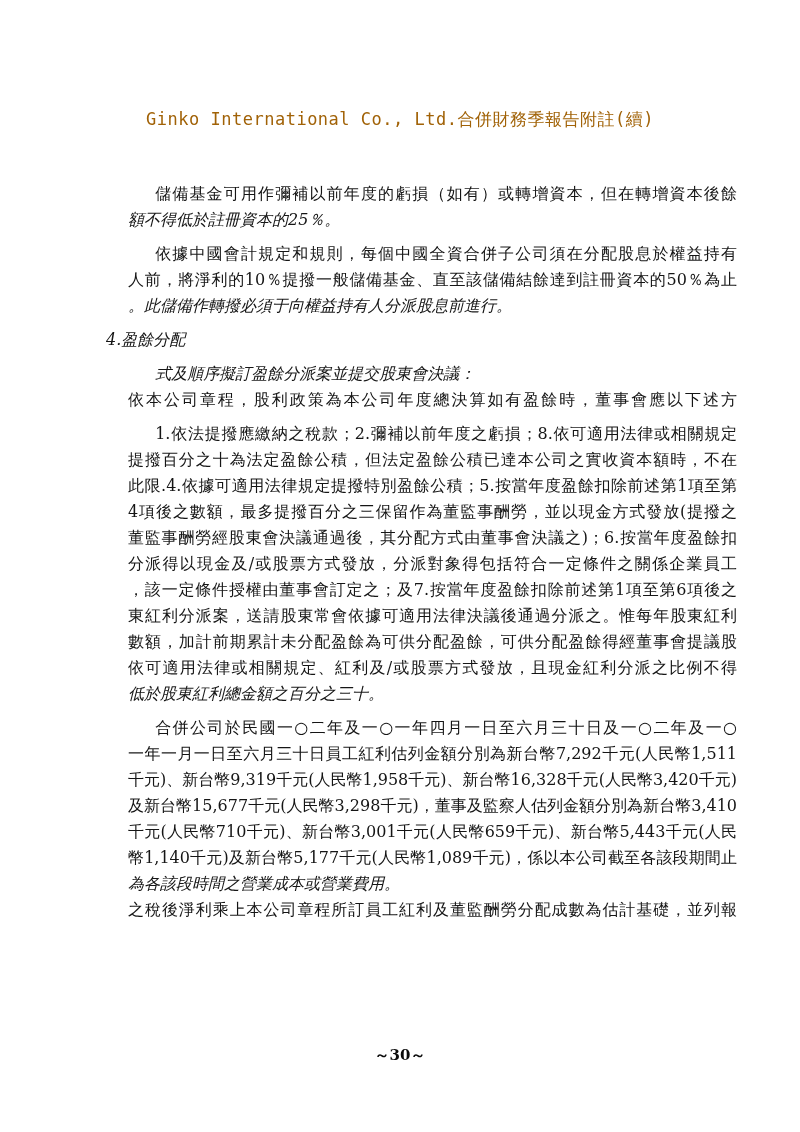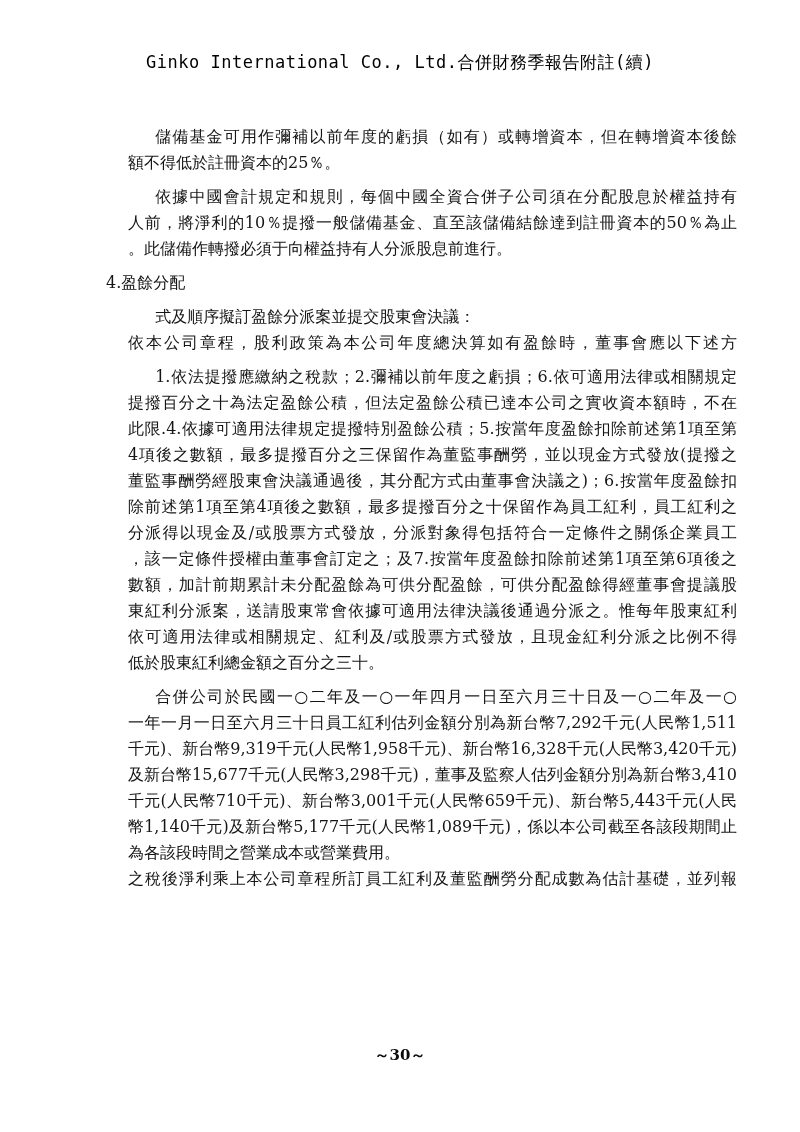--- a/index.html
+++ b/index.html
@@ -12,26 +12,26 @@
     position: relative;
     overflow: hidden;
   }
   .page {
     position: relative;
     width: 800px;
     height: 1132px;
     background: #ffffff;
   }
   .doc-title {
-    padding-top: 51px;
+    padding-top: 108px;
     text-align: center;
     font-family: "DejaVu Sans Mono", "Liberation Mono", monospace;
     font-size: 17px;
     letter-spacing: 0.5px;
-    color: #000000;
+    color: #a16207;
     white-space: nowrap;
   }
   .content {
     margin: 50px 55px 0 120px;
     width: 625px;
     font-size: 16px;
     line-height: 26px;
     color: #151515;
   }
   .para { margin: 8px; }
@@ -42,20 +42,21 @@
     text-indent: 1.7em;
   }
   .line {
     text-align: justify;
     text-align-last: justify;
     white-space: normal;
     height: 26px;
   }
   .line.last {
     text-align-last: left;
+    font-style: italic;
   }
   .para.heading .line {
     text-align-last: left;
   }
   .footer {
     position: absolute;
     left: 0;
     right: 0;
     top: 1046px;
     text-align: center;
@@ -82,30 +83,29 @@
         <div class="line last">。此儲備作轉撥必須于向權益持有人分派股息前進行。</div>
       </div>
       <div class="para heading">
         <div class="line last">4.盈餘分配</div>
       </div>
       <div class="para body">
         <div class="line last">式及順序擬訂盈餘分派案並提交股東會決議：</div>
         <div class="line">依本公司章程，股利政策為本公司年度總決算如有盈餘時，董事會應以下述方</div>
       </div>
       <div class="para body">
-        <div class="line">1.依法提撥應繳納之稅款；2.彌補以前年度之虧損；6.依可適用法律或相關規定</div>
+        <div class="line">1.依法提撥應繳納之稅款；2.彌補以前年度之虧損；8.依可適用法律或相關規定</div>
         <div class="line">提撥百分之十為法定盈餘公積，但法定盈餘公積已達本公司之實收資本額時，不在</div>
         <div class="line">此限.4.依據可適用法律規定提撥特別盈餘公積；5.按當年度盈餘扣除前述第1項至第</div>
         <div class="line">4項後之數額，最多提撥百分之三保留作為董監事酬勞，並以現金方式發放(提撥之</div>
         <div class="line">董監事酬勞經股東會決議通過後，其分配方式由董事會決議之)；6.按當年度盈餘扣</div>
-        <div class="line">除前述第1項至第4項後之數額，最多提撥百分之十保留作為員工紅利，員工紅利之</div>
         <div class="line">分派得以現金及/或股票方式發放，分派對象得包括符合一定條件之關係企業員工</div>
         <div class="line">，該一定條件授權由董事會訂定之；及7.按當年度盈餘扣除前述第1項至第6項後之</div>
+        <div class="line">東紅利分派案，送請股東常會依據可適用法律決議後通過分派之。惟每年股東紅利</div>
         <div class="line">數額，加計前期累計未分配盈餘為可供分配盈餘，可供分配盈餘得經董事會提議股</div>
-        <div class="line">東紅利分派案，送請股東常會依據可適用法律決議後通過分派之。惟每年股東紅利</div>
         <div class="line">依可適用法律或相關規定、紅利及/或股票方式發放，且現金紅利分派之比例不得</div>
         <div class="line last">低於股東紅利總金額之百分之三十。</div>
       </div>
       <div class="para body">
         <div class="line">合併公司於民國一○二年及一○一年四月一日至六月三十日及一○二年及一○</div>
         <div class="line">一年一月一日至六月三十日員工紅利估列金額分別為新台幣7,292千元(人民幣1,511</div>
         <div class="line">千元)、新台幣9,319千元(人民幣1,958千元)、新台幣16,328千元(人民幣3,420千元)</div>
         <div class="line">及新台幣15,677千元(人民幣3,298千元)，董事及監察人估列金額分別為新台幣3,410</div>
         <div class="line">千元(人民幣710千元)、新台幣3,001千元(人民幣659千元)、新台幣5,443千元(人民</div>
         <div class="line">幣1,140千元)及新台幣5,177千元(人民幣1,089千元)，係以本公司截至各該段期間止</div>

